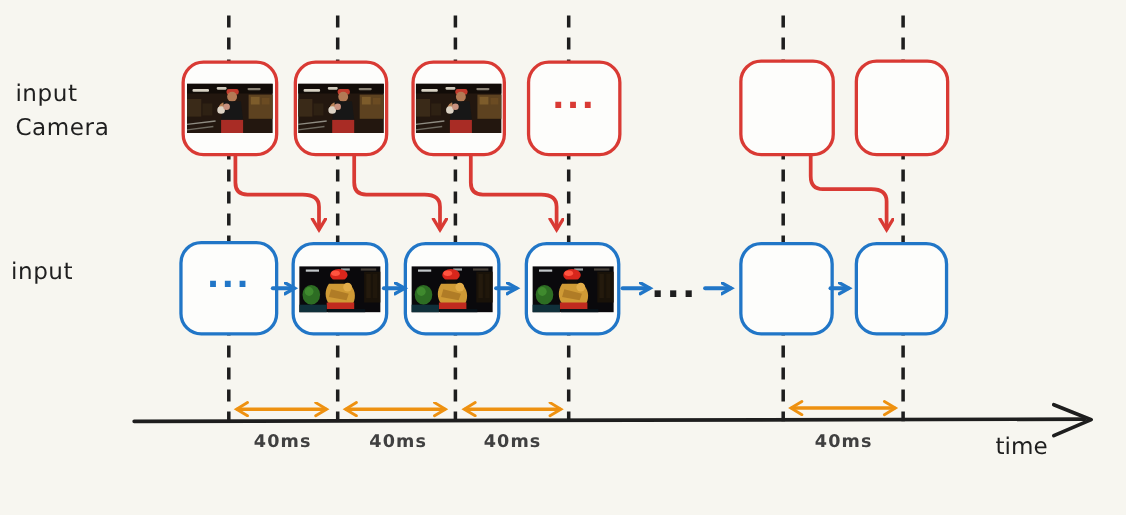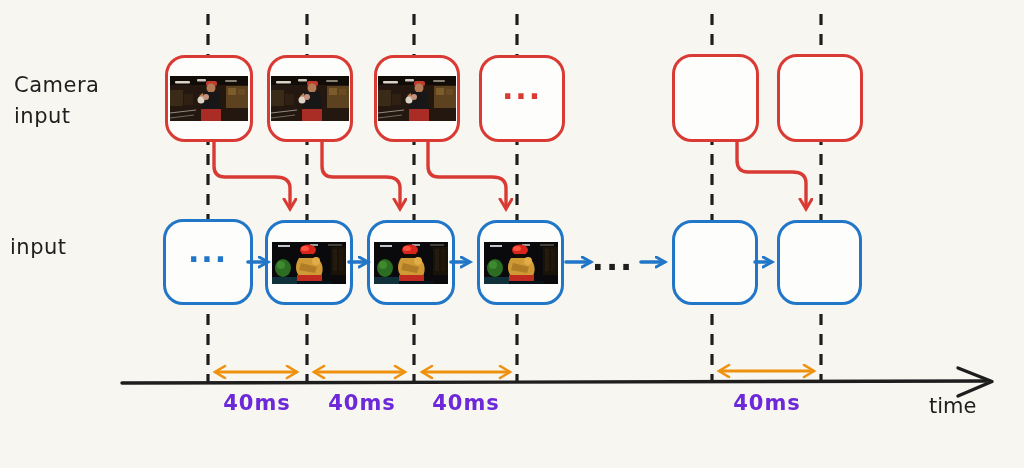--- a/index.html
+++ b/index.html
@@ -24,24 +24,24 @@
   }
   .dots.red{color:#d93a34;}
   .dots.blue{color:#2176c7;}
   .dots.black{color:#1e1e1e;font-size:32px;}
   .row-label{
     position:absolute;font-size:21px;line-height:31px;letter-spacing:.5px;
     color:#1f1f1f;white-space:nowrap;
   }
   .interval-label{
     position:absolute;top:391px;transform:translateX(-50%);
-    color:#6d28d9;font-size:21px;font-weight:bold;letter-spacing:1px;
+    color:#404040;font-size:16px;font-weight:bold;letter-spacing:1px;
   }
   .time-label{
-    position:absolute;left:905px;top:394px;font-size:21px;color:#1e1e1e;margin-left:24px;
+    position:absolute;left:905px;top:394px;font-size:21px;color:#1e1e1e;
   }
   .seq-dots{position:absolute;left:613px;top:262px;transform:translate(-50%,-60%);}
 </style>
 </head>
 <body>
 
 <div id="canvas">
 
   <svg class="layer" width="1024" height="468">
     <defs>
@@ -110,22 +110,22 @@
 
     <g stroke="#ee9110" stroke-width="3.2" stroke-linecap="round">
       <line x1="216" y1="372" x2="296" y2="372" marker-start="url(#ochevS)" marker-end="url(#ochev)"></line>
       <line x1="315" y1="372" x2="404" y2="372" marker-start="url(#ochevS)" marker-end="url(#ochev)"></line>
       <line x1="423" y1="372" x2="509" y2="372" marker-start="url(#ochevS)" marker-end="url(#ochev)"></line>
       <line x1="720" y1="371" x2="813" y2="371" marker-start="url(#ochevS)" marker-end="url(#ochev)"></line>
     </g>
   </svg>
 
   <div class="row-label" style="left:14px;top:70px">
+    <div>input</div>
     <div>Camera</div>
-    <div>input</div>
   </div>
   <div class="row-label" style="left:10px;top:232px">
     <div>input</div>
   </div>
 
   <div class="box red" style="left:165px;top:55px;width:88px;height:87px">
     <svg class="photo" width="78" height="45">
         <use href="#cam-photo"></use>
       </svg>
   </div>

